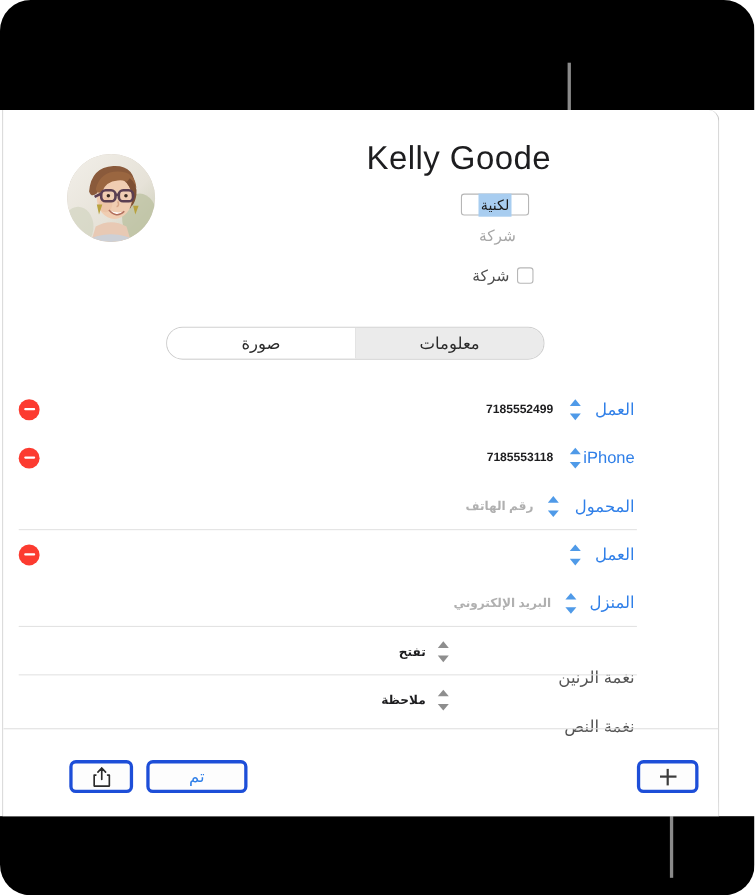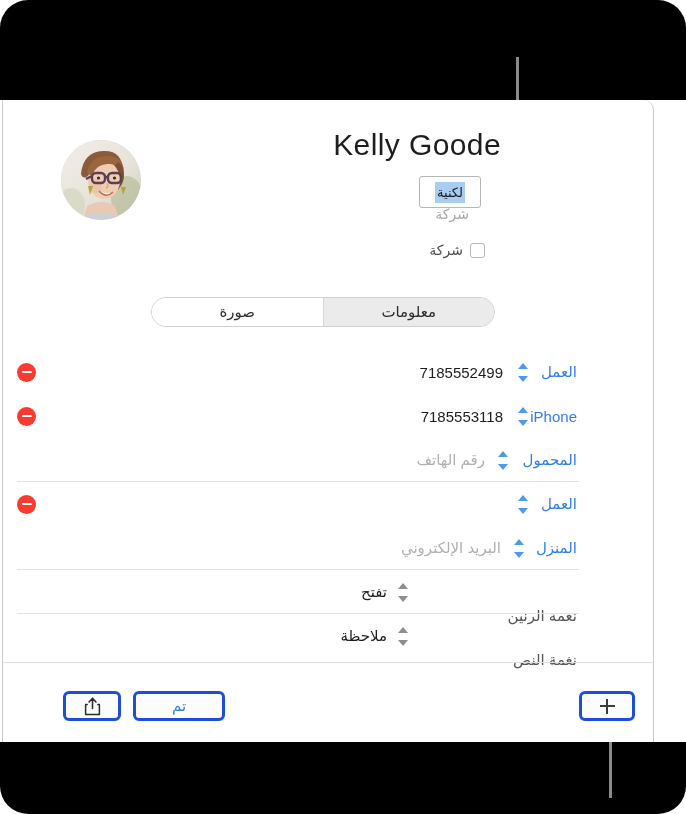--- a/index.html
+++ b/index.html
@@ -108,21 +108,21 @@
     background: #d9d2c8;
   }
   .avatar svg { display: block; width: 80px; height: 80px; }
 
   
   .lastname-field {
     position: absolute;
     right: 172px;
     top: 76px;
     min-width: 46px;
-    height: 32px;
+    height: 20px;
     border: 1px solid #b6b6b6;
     border-radius: 3px;
     background: #ffffff;
     box-sizing: border-box;
     padding: 0 15px;
     display: flex;
     align-items: center;
     justify-content: center;
     box-shadow: 0 0 0 1px rgba(255,255,255,0.9);
   }
@@ -273,24 +273,25 @@
   }
   .stepper .down {
     bottom: 0;
     border-top: 6px solid #4f9ae8;
   }
   .stepper.grey .up { border-bottom-color: #8e8e8e; }
   .stepper.grey .down { border-top-color: #8e8e8e; }
 
   .row-value {
     position: absolute;
-    font-size: 15px;
+    font-size: 11px;
     color: #1d1d1f;
     white-space: nowrap;
     direction: ltr;
+    font-weight: bold;
   }
   .row-value.placeholder {
     color: #b0b0b0;
     direction: rtl;
   }
   .row-value.rtlval {
     direction: rtl;
     color: #1d1d1f;
   }
 

